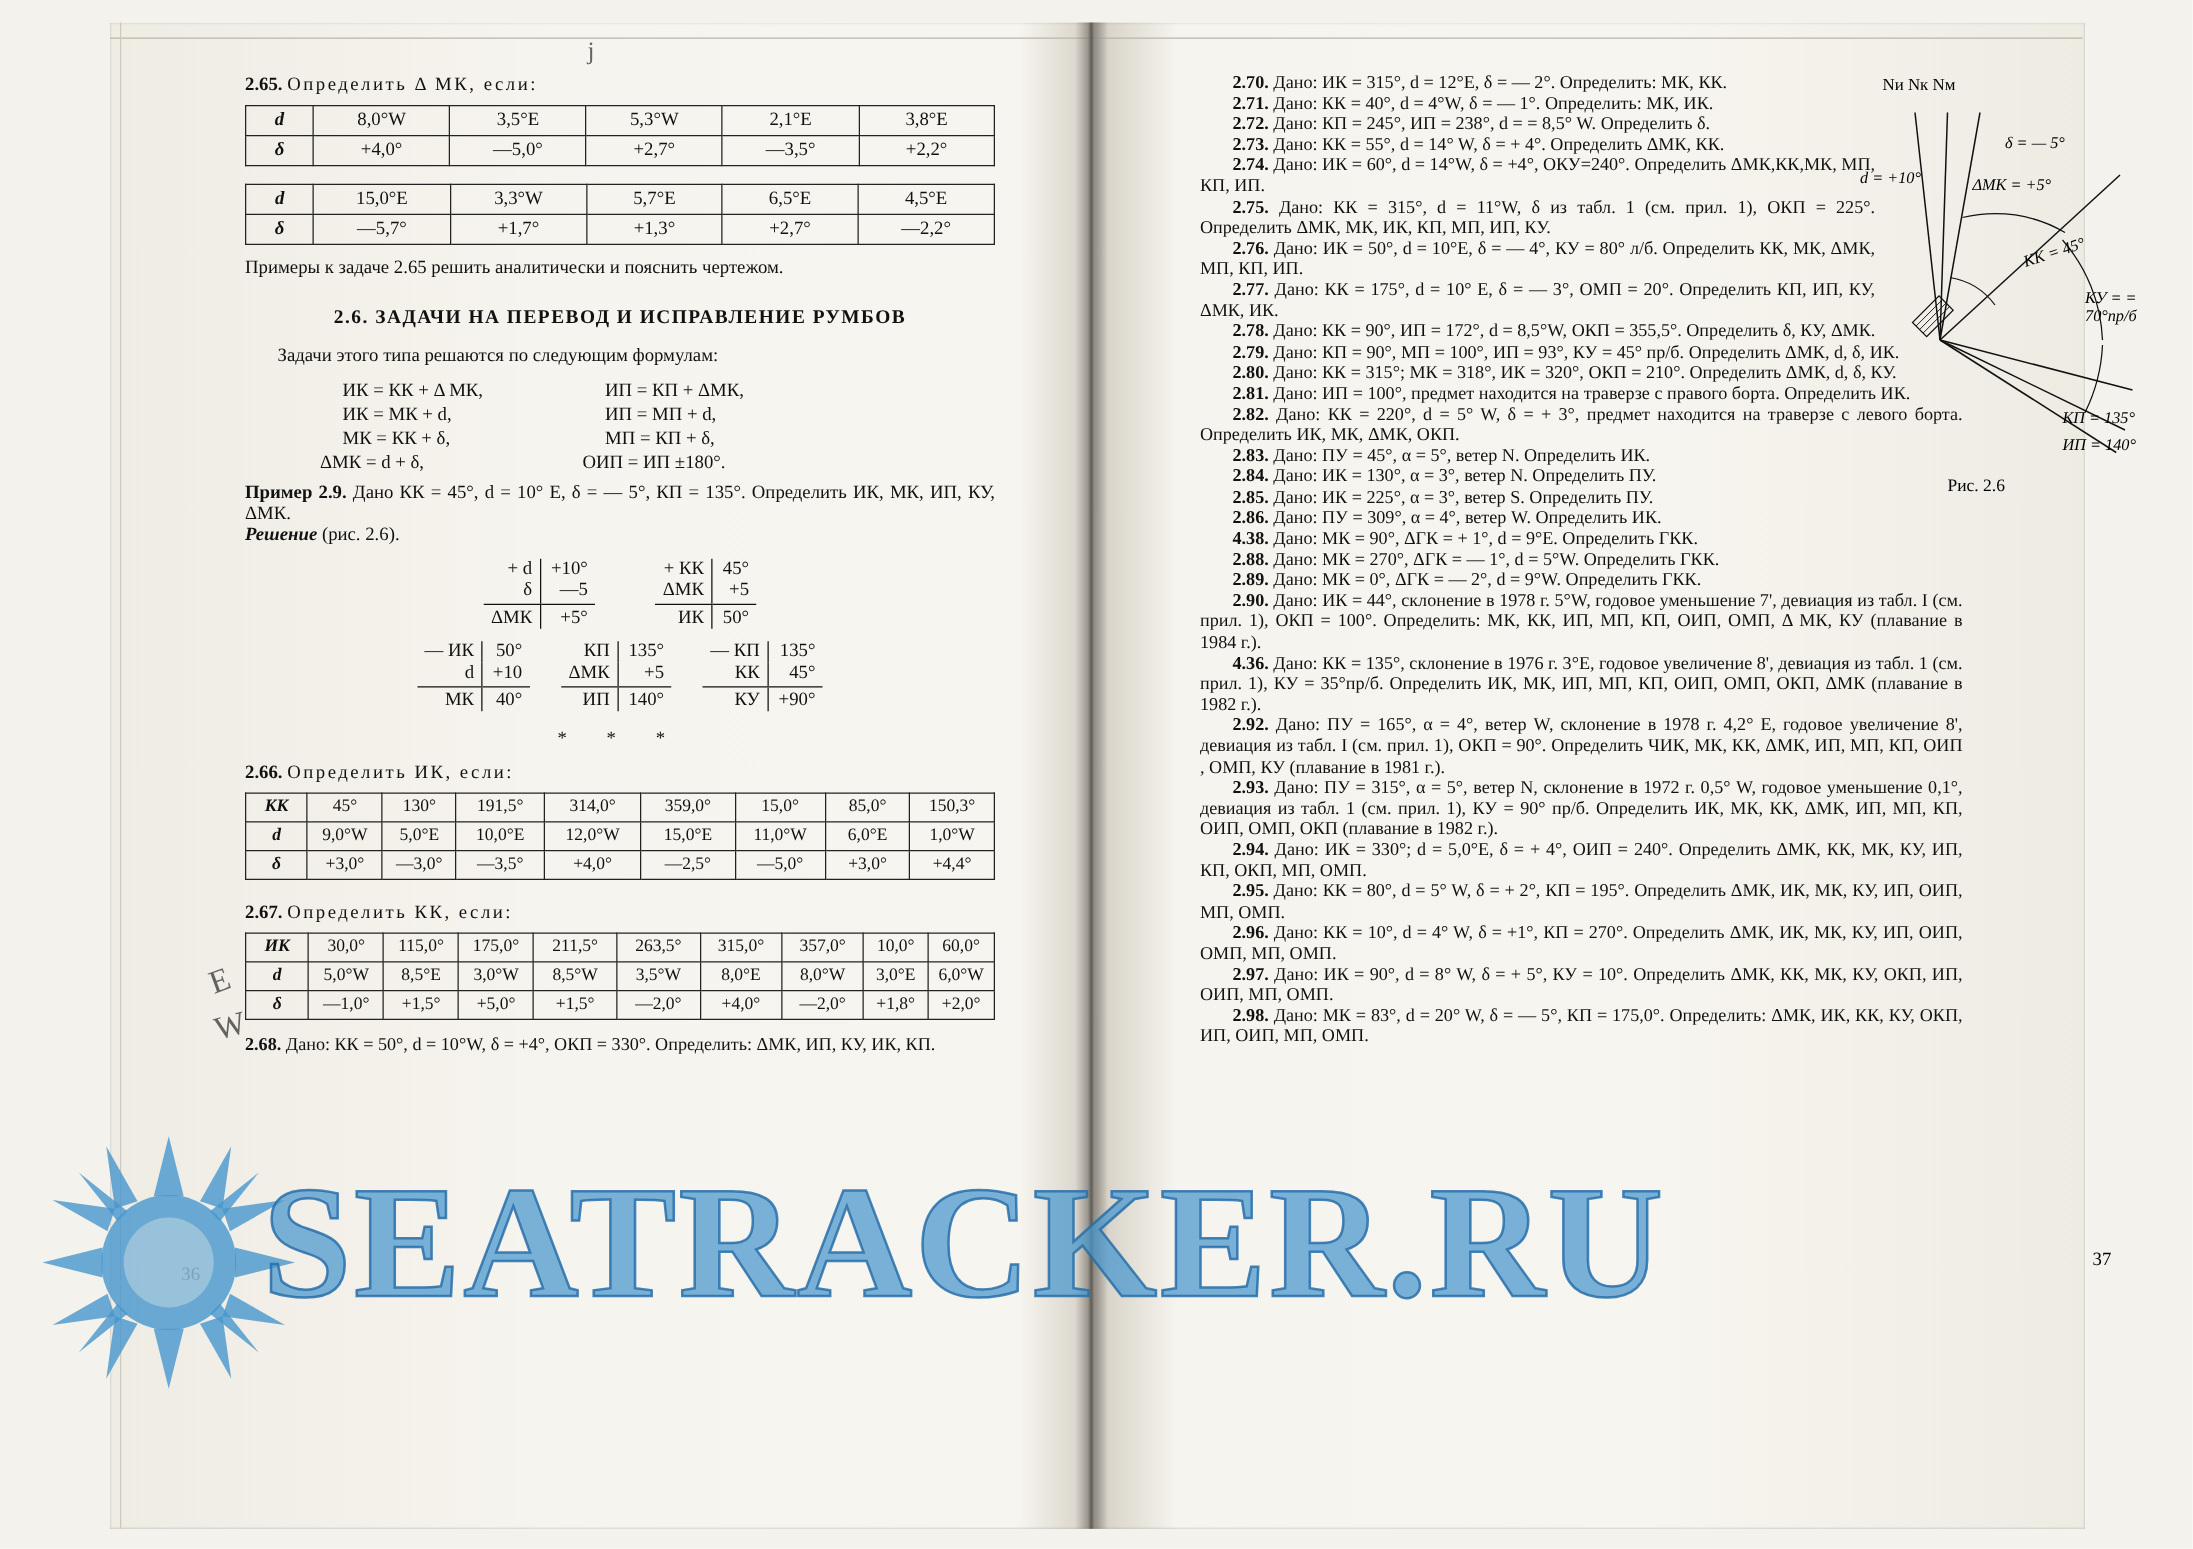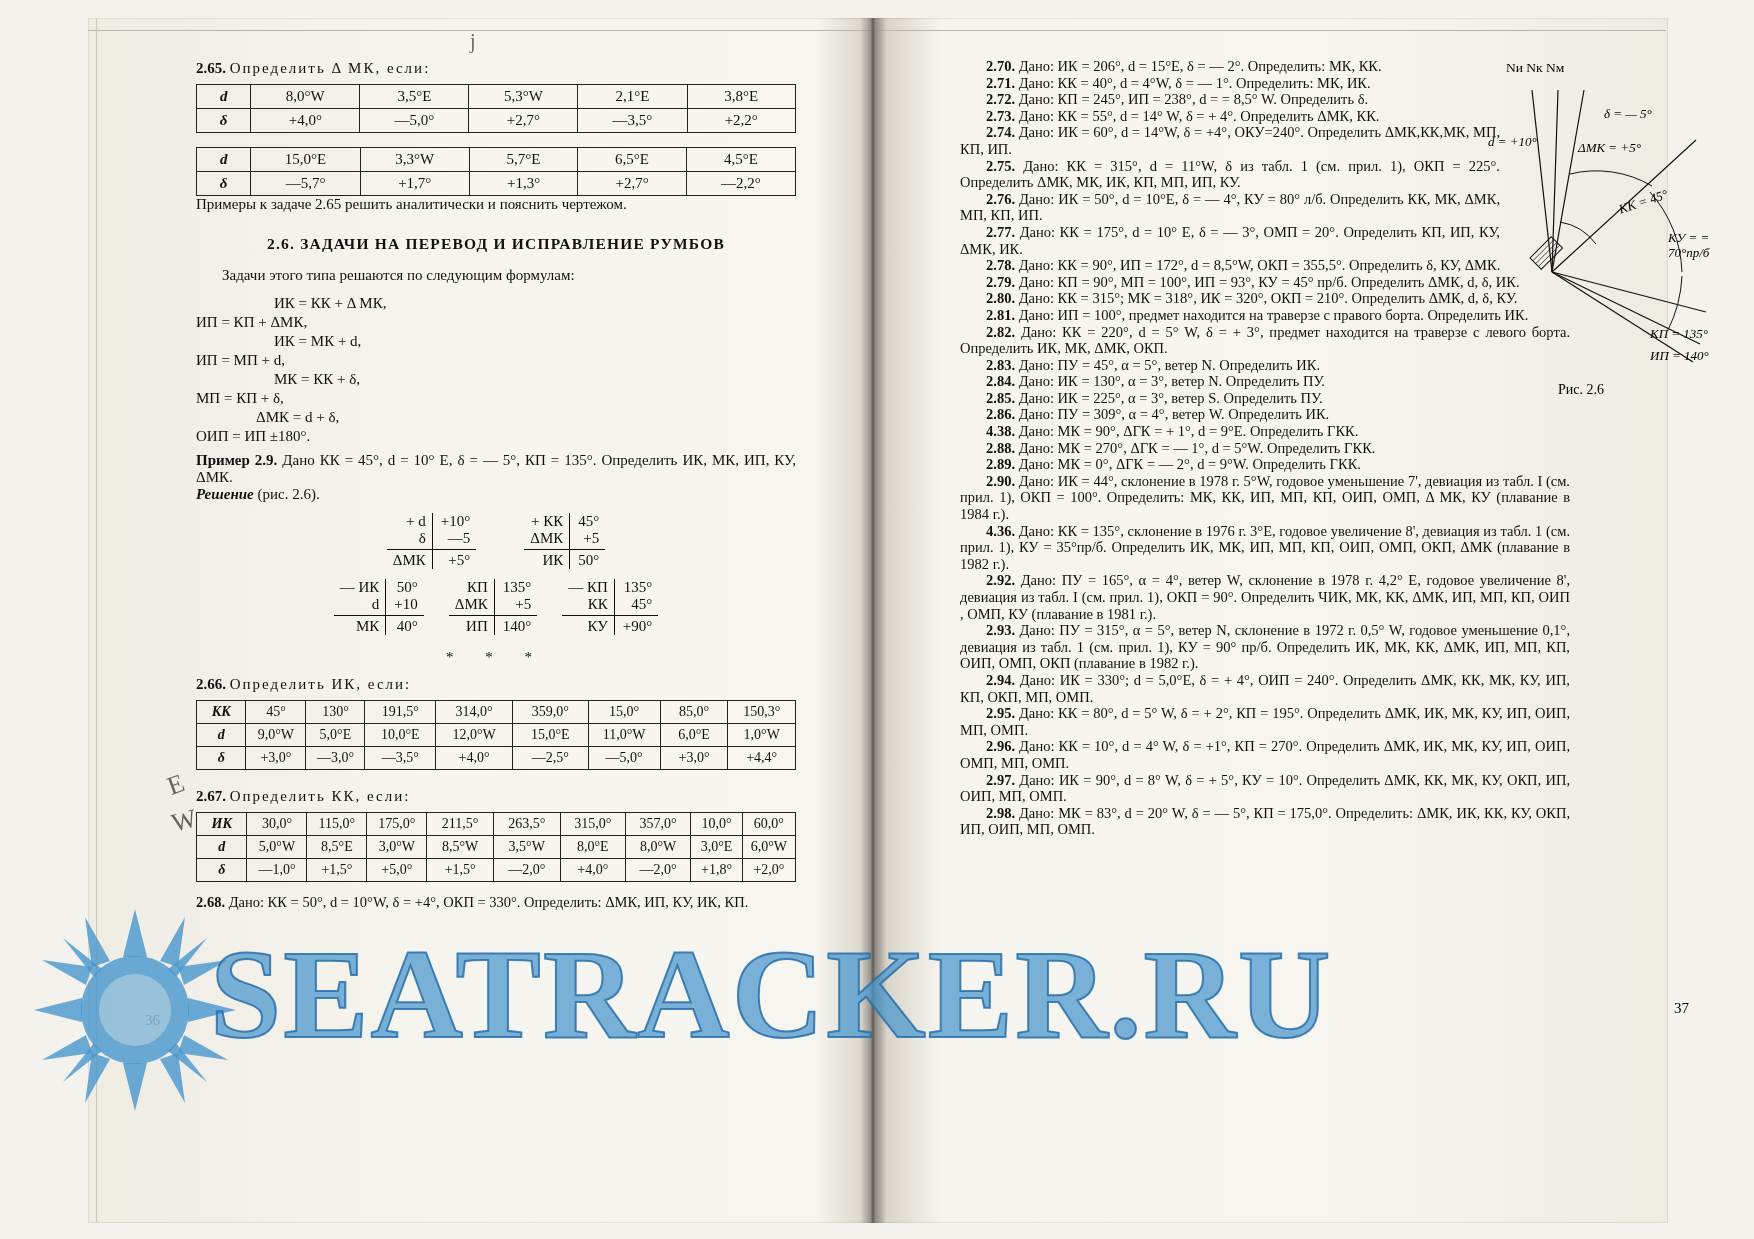--- a/index.html
+++ b/index.html
@@ -43,21 +43,21 @@
   table.tbl{border-collapse:collapse;font-size:15px;}
   table.tbl td{border:1px solid #222;padding:3px 6px;text-align:center;white-space:nowrap;}
   table.tbl td.hdr{font-style:italic;font-weight:bold;width:46px;}
   .tblwrap{margin-top:7px;}
 
   
   .heading{font-weight:bold;font-size:15.5px;letter-spacing:1.2px;text-align:center;margin:22px 0 14px 0;}
 
   
   .formulas{margin:10px 0 6px 0;font-size:15px;line-height:19px;}
-  .formulas .row{display:flex;flex-direction:column;}
+  .formulas .row{display:flex;}
   .formulas .c1{width:210px;text-align:left;padding-left:78px;}
   .formulas .c2{width:210px;text-align:left;}
 
   
   .solwrap{margin:10px 0 4px 0;}
   .solrow{display:flex;gap:48px;justify-content:center;margin-bottom:10px;}
   .mini{font-size:15px;}
   .mini table{border-collapse:collapse;}
   .mini td{padding:0 6px;}
   .mini td.left{text-align:right;white-space:nowrap;}
@@ -148,21 +148,21 @@
           <td>—5,7°</td>
           <td>+1,7°</td>
           <td>+1,3°</td>
           <td>+2,7°</td>
           <td>—2,2°</td>
         </tr>
       </tbody>
         </table>
     </div>
 
-    <p class="t15" style="">Примеры к задаче 2.65 решить аналитически и пояснить чертежом.</p>
+    <p class="t15" style="margin-top:10px">Примеры к задаче 2.65 решить аналитически и пояснить чертежом.</p>
 
     <p class="heading">2.6. ЗАДАЧИ НА ПЕРЕВОД И ИСПРАВЛЕНИЕ РУМБОВ</p>
 
     <p class="t15 ind">Задачи этого типа решаются по следующим формулам:</p>
 
     <div class="formulas">
       <div class="row">
         <span class="c1">ИК = КК + Δ МК,</span>
         <span class="c2">ИП = КП + ΔМК,</span>
       </div>
@@ -383,21 +383,21 @@
     </div>
 
     <p class="t14 just" style="margin-top:12px">
       <span class="b">2.68.</span>
       <span>Дано: КК = 50°, d = 10°W, δ = +4°, ОКП = 330°. Определить: ΔМК, ИП, КУ, ИК, КП.</span>
     </p>
   </div>
 
   <div class="col colR">
     <div style="width:540px">
-      <p class="t14 just ind"><span class="b">2.70.</span> <span>Дано: ИК = 206°, d = 15°E, δ = — 2°. Определить: МК, КК.</span></p>
+      <p class="t14 just ind"><span class="b">2.70.</span> <span>Дано: ИК = 315°, d = 12°E, δ = — 2°. Определить: МК, КК.</span></p>
       <p class="t14 just ind"><span class="b">2.71.</span> <span>Дано: КК = 40°, d = 4°W, δ = — 1°. Определить: МК, ИК.</span></p>
       <p class="t14 just ind"><span class="b">2.72.</span> <span>Дано: КП = 245°, ИП = 238°, d = = 8,5° W. Определить δ.</span></p>
       <p class="t14 just ind"><span class="b">2.73.</span> <span>Дано: КК = 55°, d = 14° W, δ = + 4°. Определить ΔМК, КК.</span></p>
       <p class="t14 just ind"><span class="b">2.74.</span> <span>Дано: ИК = 60°, d = 14°W, δ = +4°, ОКУ=240°. Определить ΔМК,КК,МК, МП, КП, ИП.</span></p>
       <p class="t14 just ind"><span class="b">2.75.</span> <span>Дано: КК = 315°, d = 11°W, δ из табл. 1 (см. прил. 1), ОКП = 225°. Определить ΔМК, МК, ИК, КП, МП, ИП, КУ.</span></p>
       <p class="t14 just ind"><span class="b">2.76.</span> <span>Дано: ИК = 50°, d = 10°E, δ = — 4°, КУ = 80° л/б. Определить КК, МК, ΔМК, МП, КП, ИП.</span></p>
       <p class="t14 just ind"><span class="b">2.77.</span> <span>Дано: КК = 175°, d = 10° E, δ = — 3°, ОМП = 20°. Определить КП, ИП, КУ, ΔМК, ИК.</span></p>
     </div>
 
     <div style="width:610px">

